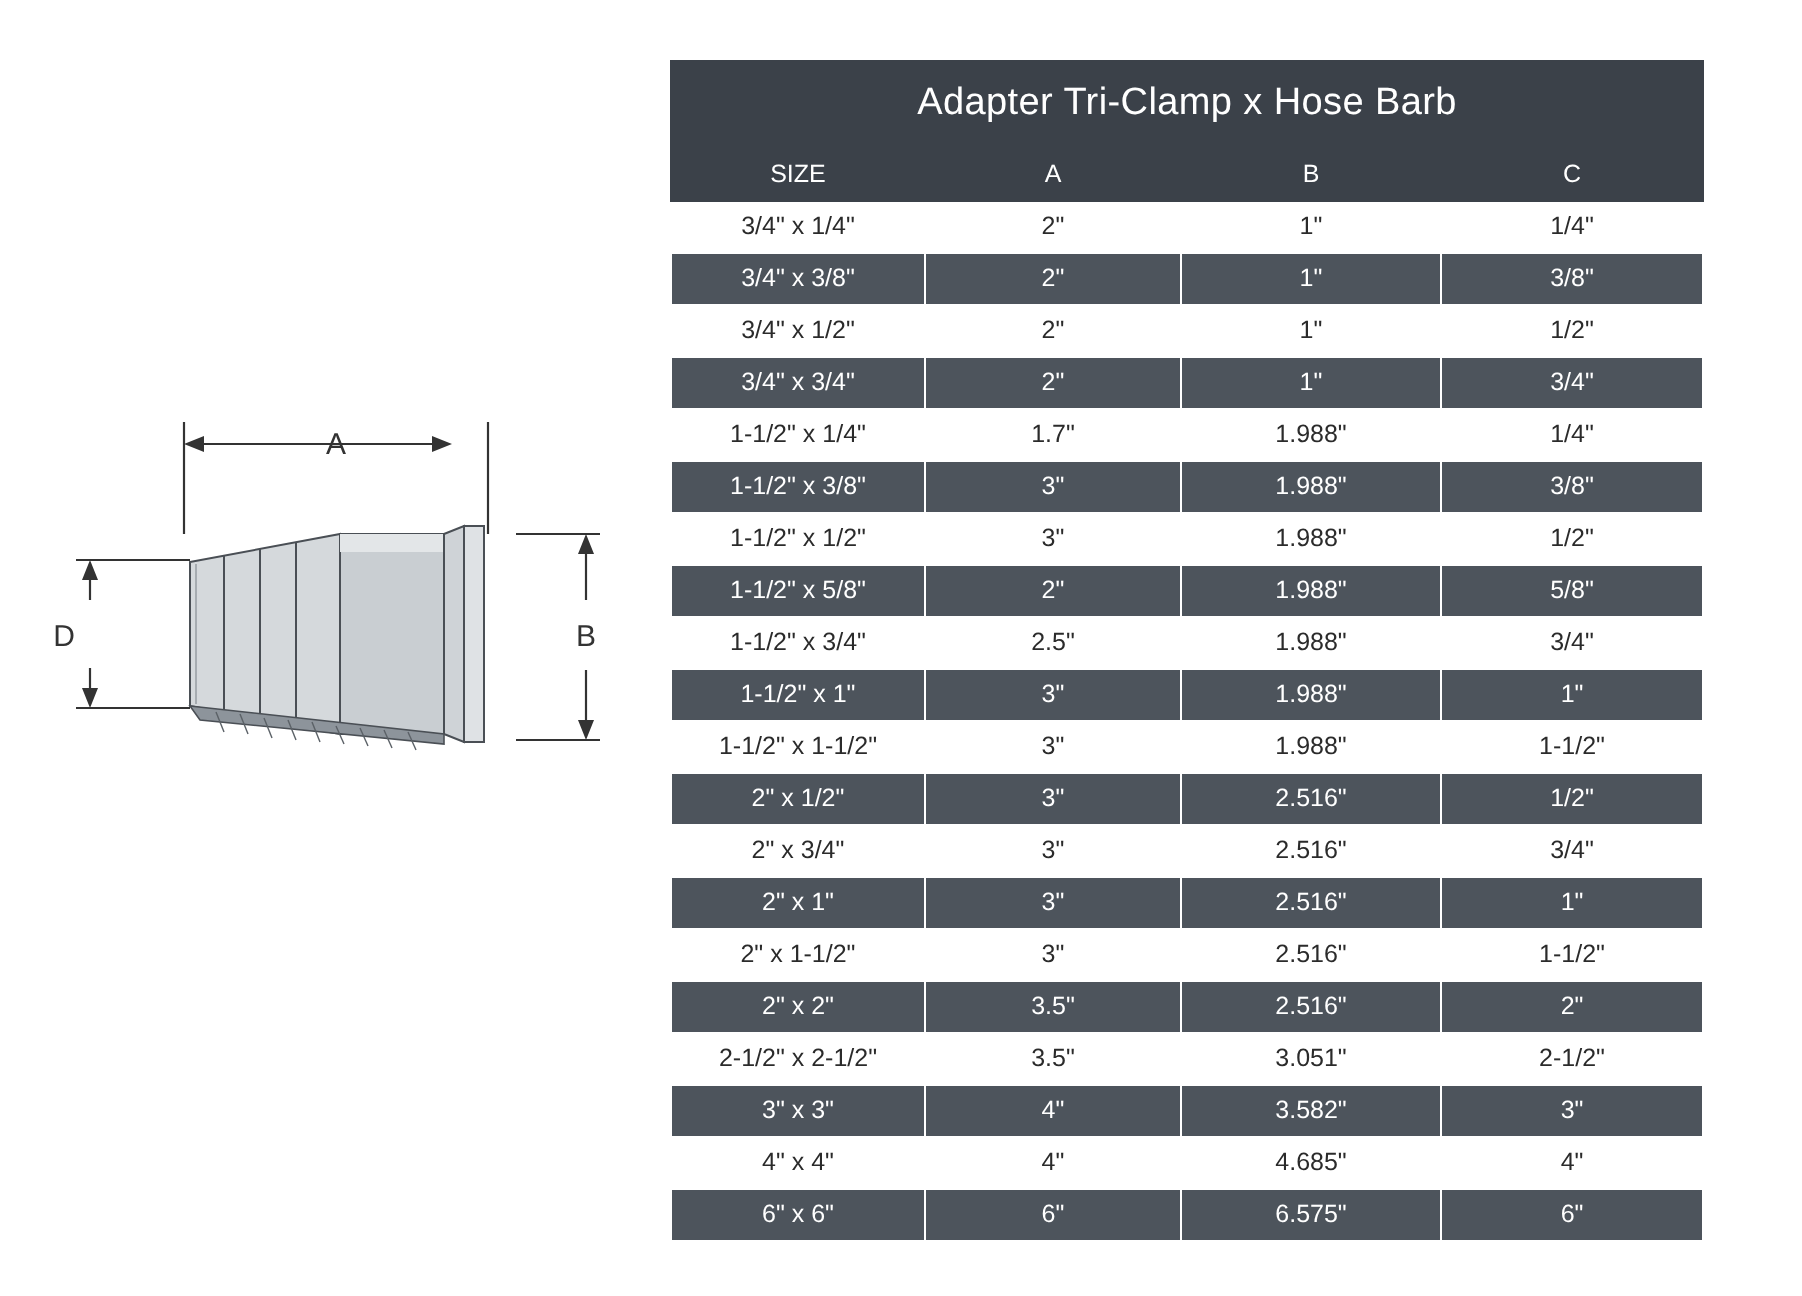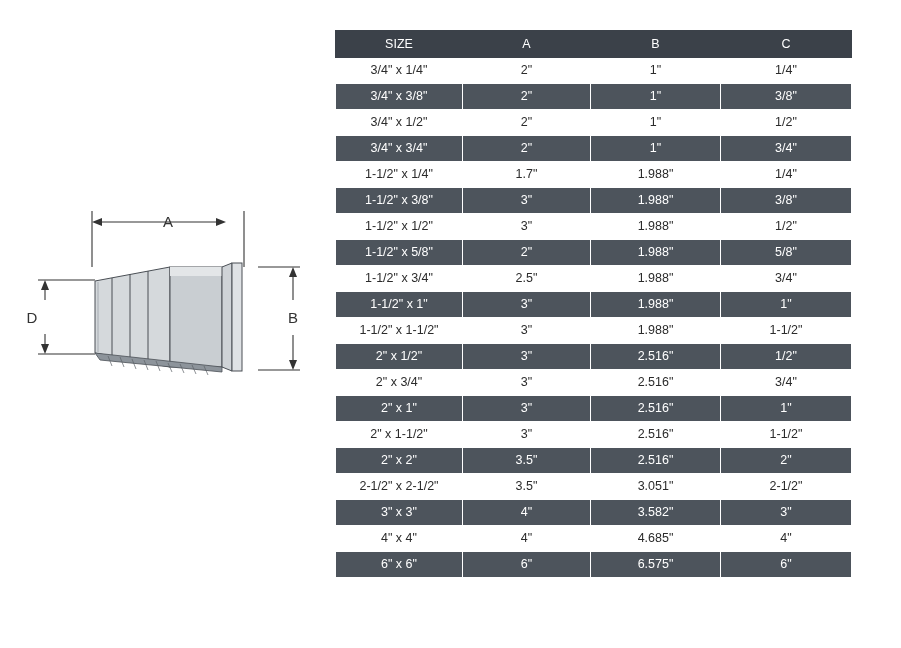--- a/index.html
+++ b/index.html
@@ -149,20 +149,23 @@
 
 <div id="spec-table-wrap">
   <table class="spec">
     <colgroup>
       <col class="c-size">
         <col class="c-a">
         <col class="c-b">
         <col class="c-c">
     </colgroup>
     <thead>
+      <tr class="title-row">
+        <td colspan="4">Adapter Tri-Clamp x Hose Barb</td>
+      </tr>
       <tr class="head-row">
         <th>SIZE</th>
         <th>A</th>
         <th>B</th>
         <th>C</th>
       </tr>
     </thead>
     <tbody id="spec-body">
         <tr class="light">
           <td>3/4" x 1/4"</td>

